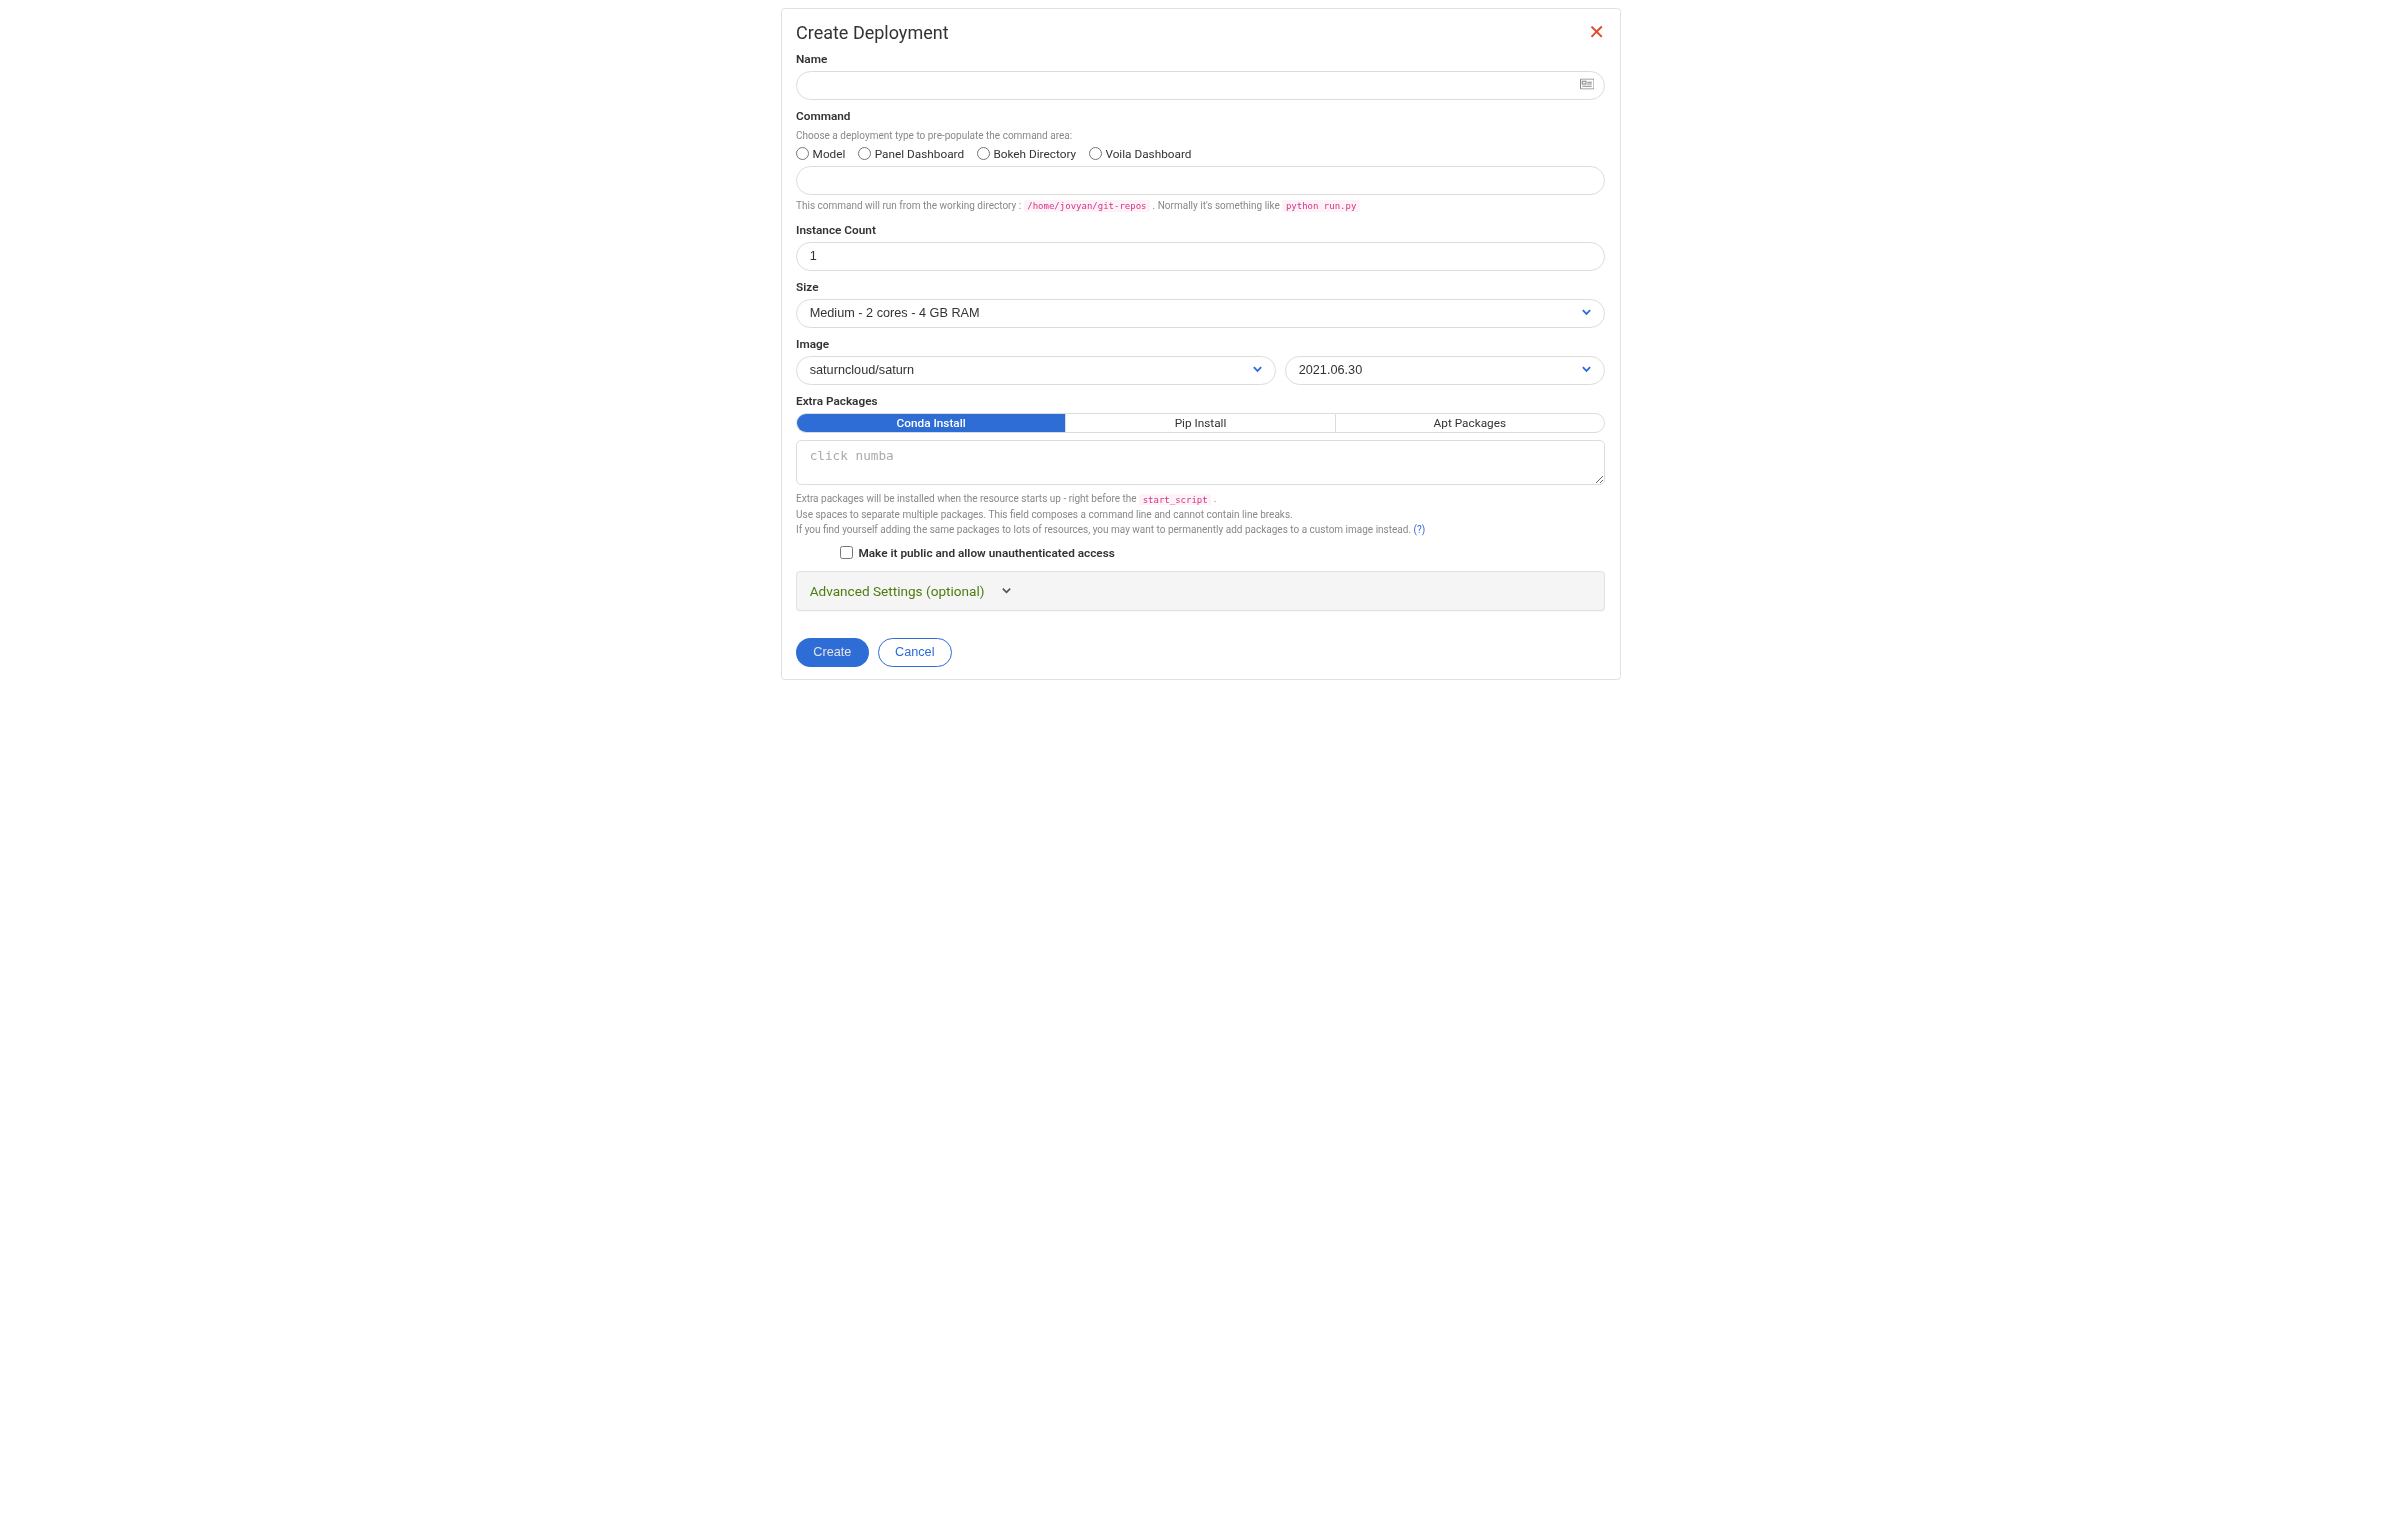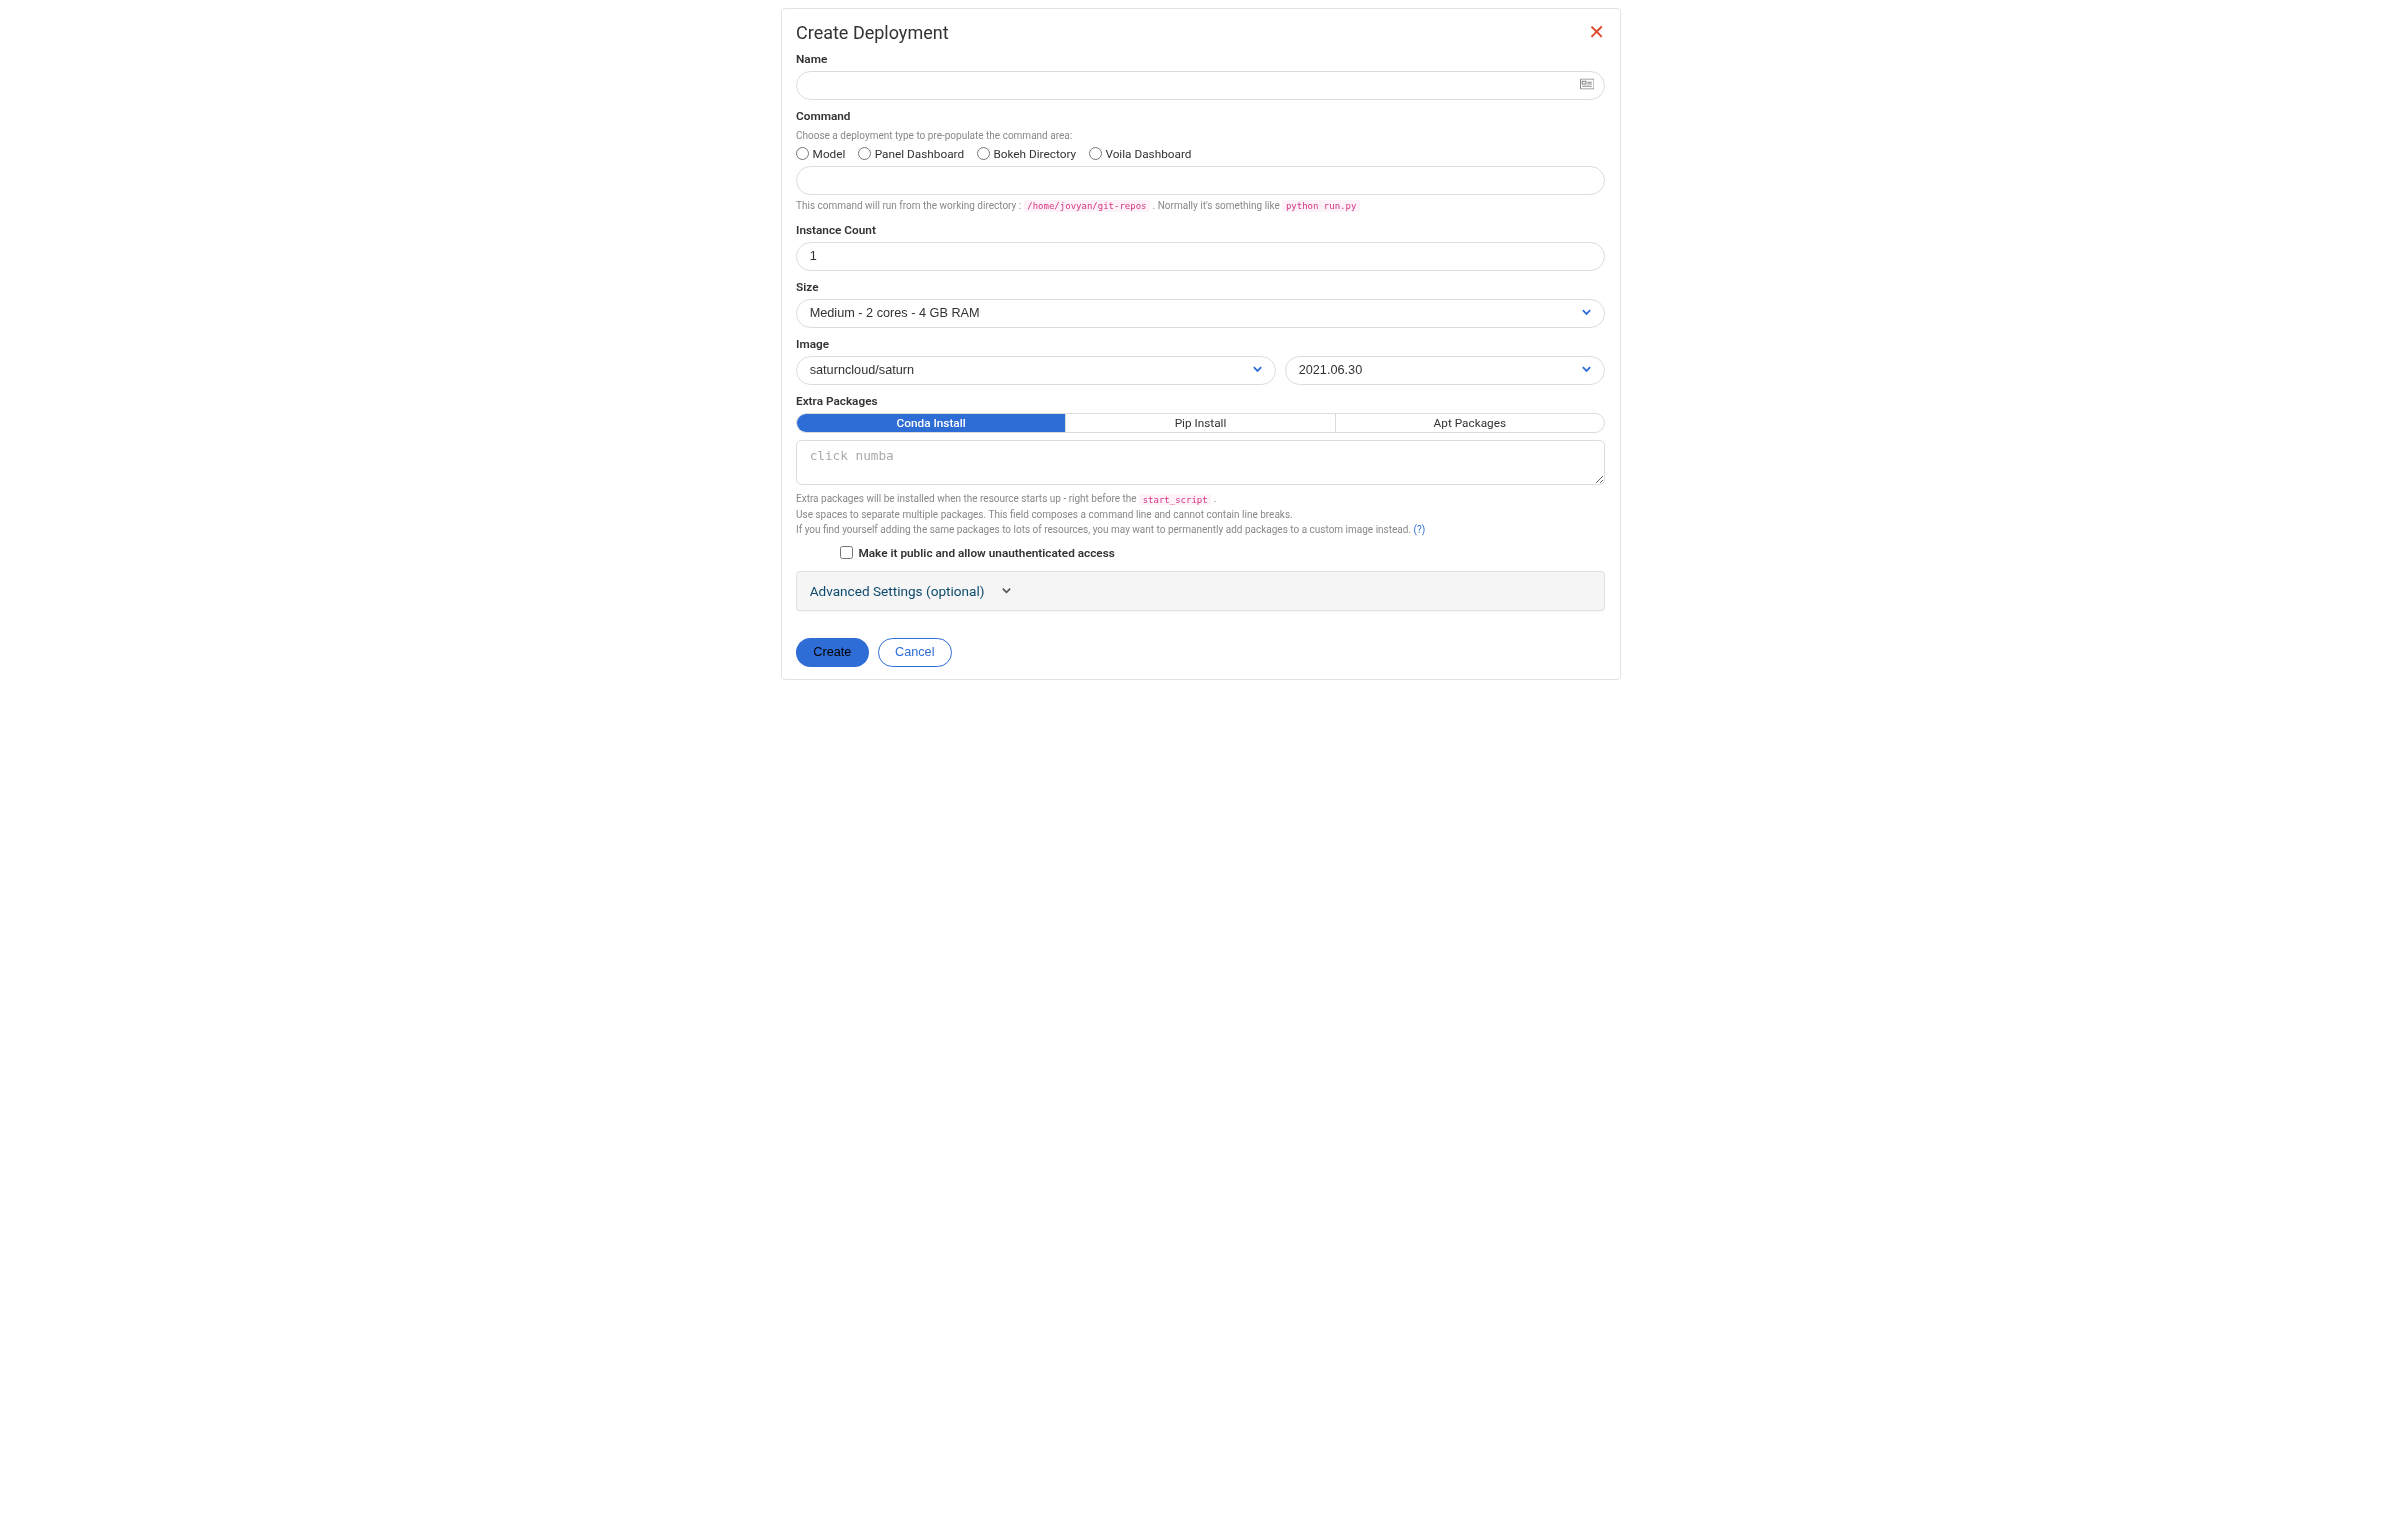--- a/index.html
+++ b/index.html
@@ -145,39 +145,39 @@
   }
   .advanced {
     background: #f5f5f5;
     border: 0.9px solid #e1e1e1;
     border-radius: 3.6px;
     padding: 11px 12.7px;
     display: flex;
     align-items: center;
     gap: 17px;
     cursor: pointer;
-    color: #0c4a6e;
+    color: #4d7c0f;
     font-size: 13.6px;
     box-shadow: 0 0.9px 0 rgba(0,0,0,0.03);
   }
   .modal-footer {
     padding: 12.7px 14.5px;
     display: flex;
     gap: 9px;
   }
   .btn {
     border-radius: 18px;
     padding: 6.3px 16.3px;
     font-size: 12.7px;
     cursor: pointer;
     border: 0.9px solid transparent;
   }
   .btn-primary {
     background: #2e6cd6;
-    color: #000000;
+    color: #e5e5e5;
   }
   .btn-outline {
     background: #fff;
     color: #2e6cd6;
     border: 0.9px solid #2e6cd6;
   }
   .link { color: #2e6cd6; text-decoration: none; }
 </style>
 </head>
 <body>

